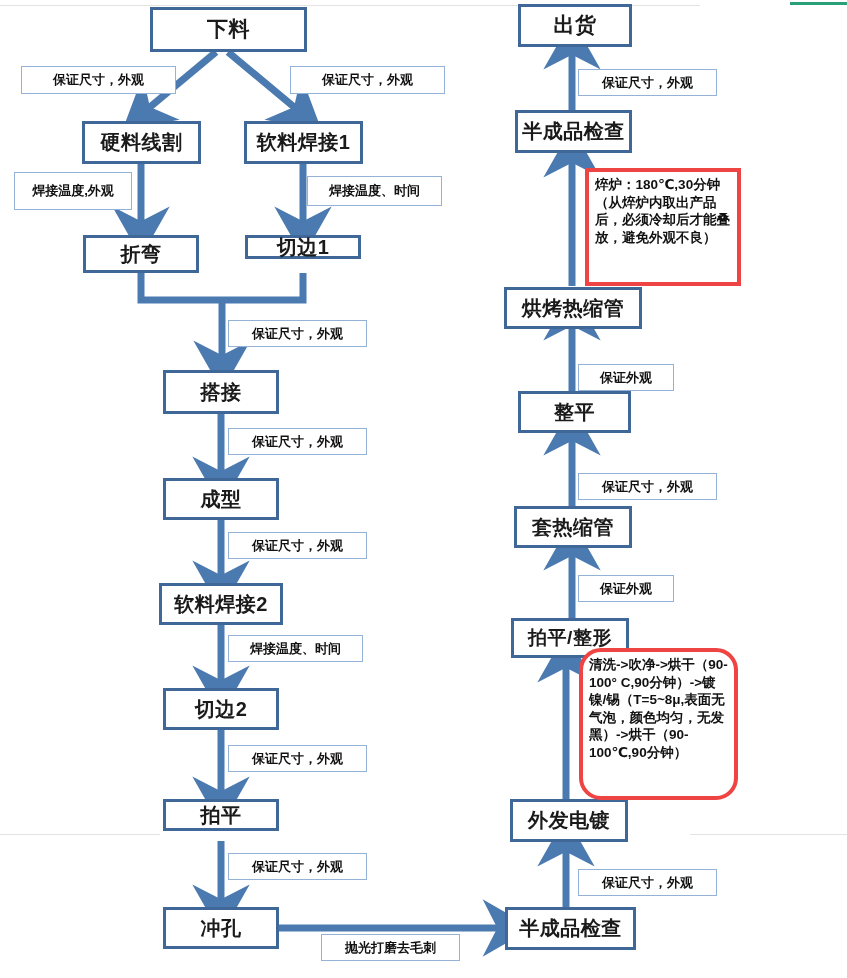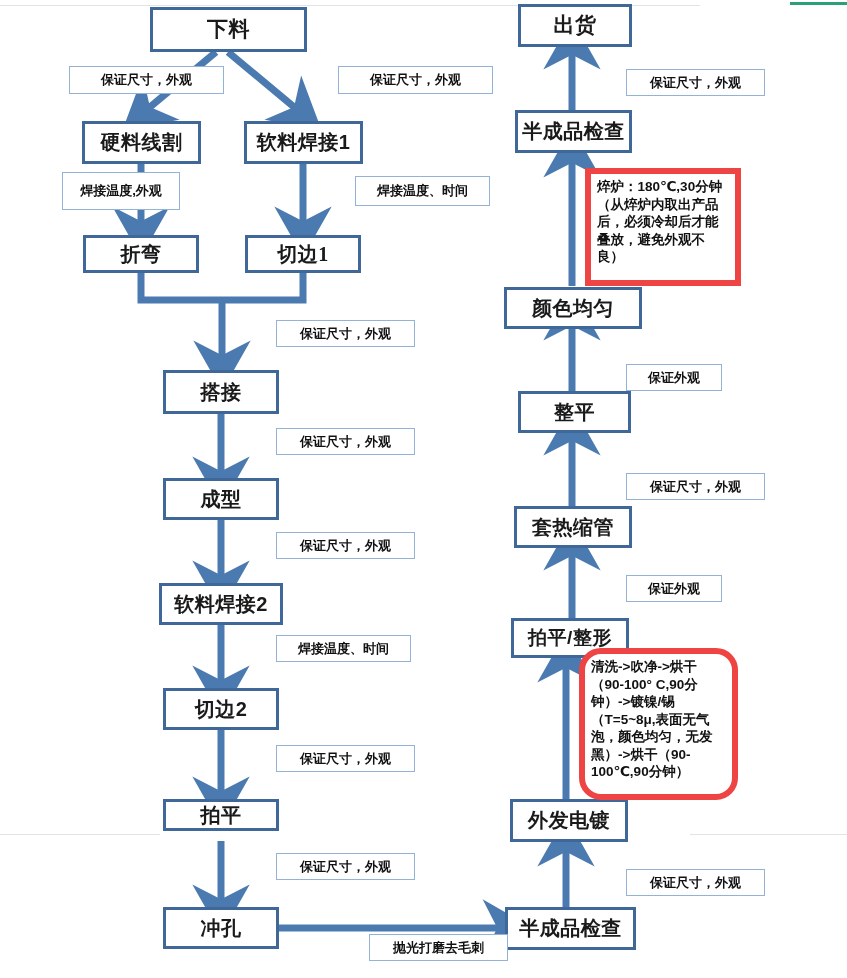--- a/index.html
+++ b/index.html
@@ -58,27 +58,26 @@
     color: #111111;
     font-weight: bold;
     font-size: 13px;
     display: flex;
     align-items: center;
     justify-content: center;
     text-align: center;
     line-height: 1.18;
     padding: 1px 3px;
     z-index: 7;
-    margin-left: 48px;
   }
   
   .note {
     position: absolute;
     box-sizing: border-box;
-    border: 6px solid #ef4444;
+    border: 4px solid #ef4444;
     background: #ffffff;
     color: #111111;
     font-weight: bold;
     font-size: 13.5px;
     line-height: 1.30;
     text-align: left;
     padding: 4px 5px 3px 6px;
     z-index: 7;
     white-space: pre-wrap;
   }
@@ -153,21 +152,21 @@
   </svg>
 
   <div class="node sz20" style="left:150px; top:7px; width:157px; height:45px;">下料</div>
 
   <div class="node sz19" style="left:82px; top:121px; width:119px; height:43px;">硬料线割</div>
 
   <div class="node sz19" style="left:244px; top:121px; width:119px; height:43px;">软料焊接1</div>
 
   <div class="node sz19" style="left:83px; top:235px; width:116px; height:38px;">折弯</div>
 
-  <div class="node sz19" style="left:245px; top:235px; width:116px; height:38px;font-family:Liberation Serif, serif;">切边1</div>
+  <div class="node sz19" style="left:245px; top:235px; width:116px; height:24px;">切边1</div>
 
   <div class="node sz19" style="left:163px; top:370px; width:116px; height:44px;">搭接</div>
 
   <div class="node sz19" style="left:163px; top:478px; width:116px; height:42px;">成型</div>
 
   <div class="node sz19" style="left:159px; top:583px; width:124px; height:42px;">软料焊接2</div>
 
   <div class="node sz19" style="left:163px; top:688px; width:116px; height:42px;">切边2</div>
 
   <div class="node sz19" style="left:163px; top:799px; width:116px; height:32px;">拍平</div>
@@ -193,21 +192,21 @@
   <div class="label" style="left:228px; top:745px; width:139px; height:27px;">保证尺寸，外观</div>
 
   <div class="label" style="left:228px; top:853px; width:139px; height:27px;">保证尺寸，外观</div>
 
   <div class="label" style="left:321px; top:934px; width:139px; height:27px;">抛光打磨去毛刺</div>
 
   <div class="node sz20" style="left:518px; top:4px; width:114px; height:43px;">出货</div>
 
   <div class="node sz19" style="left:515px; top:110px; width:117px; height:43px;">半成品检查</div>
 
-  <div class="node sz19" style="left:504px; top:287px; width:138px; height:42px;">颜色均匀</div>
+  <div class="node sz19" style="left:504px; top:287px; width:138px; height:42px;">烘烤热缩管</div>
 
   <div class="node sz19" style="left:518px; top:391px; width:113px; height:42px;">整平</div>
 
   <div class="node sz19" style="left:514px; top:506px; width:118px; height:42px;">套热缩管</div>
 
   <div class="node sz18" style="left:511px; top:618px; width:118px; height:40px;">拍平/整形</div>
 
   <div class="node sz19" style="left:510px; top:799px; width:118px; height:43px;">外发电镀</div>
 
   <div class="node sz19" style="left:505px; top:907px; width:131px; height:43px;">半成品检查</div>

